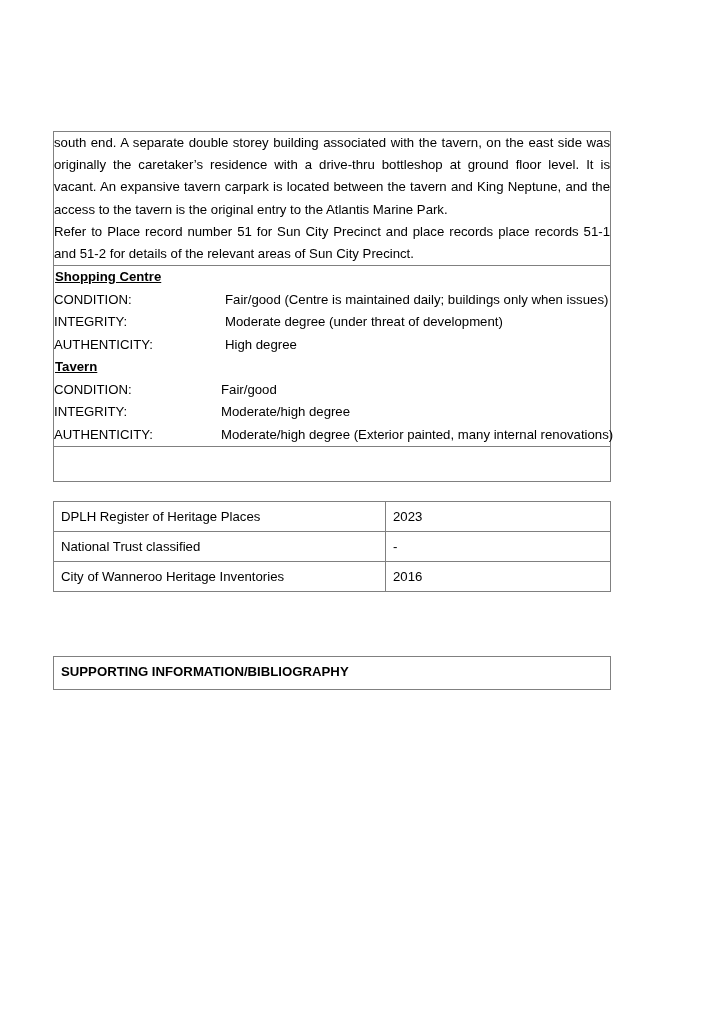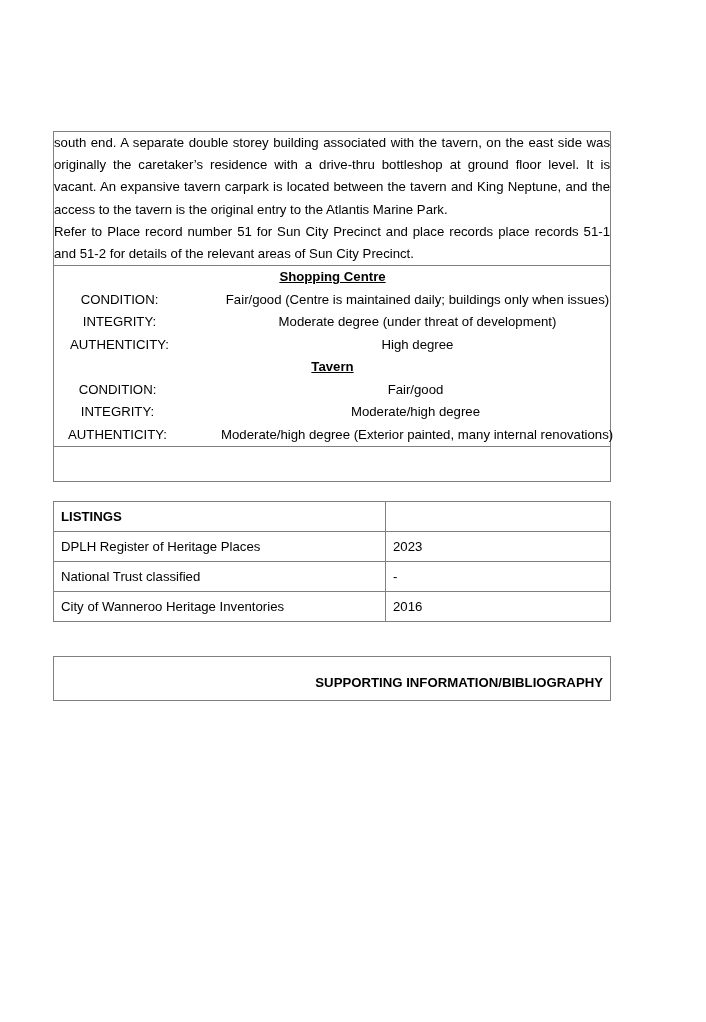--- a/index.html
+++ b/index.html
@@ -56,21 +56,20 @@
     text-align: justify;
     text-justify: inter-word;
     margin: 0;
   }
   .body-para + .body-para {
   }
 
   
   .cond-cell {
     padding: 5px 6px 6px 7px;
-    text-align: center;
   }
   .cond-heading {
     font-size: 13.2px;
     font-weight: bold;
     text-decoration: underline;
     line-height: 22.5px;
     margin: 0 0 0 1px;
   }
   .cond-row {
     display: flex;
@@ -114,22 +113,21 @@
 
   
   #table-support {
     left: 53px;
     top: 656px;
     width: 557px;
   }
   #table-support td {
     font-size: 13.2px;
     line-height: 22.5px;
-    padding: 15px 7px 5px 7px;
-    text-align: right;
+    padding: 4px 7px 5px 7px;
   }
   .support-head {
     font-weight: bold;
   }
   .support-line {
     margin: 0;
   }
 </style>
 </head>
 <body>
@@ -194,24 +192,20 @@
     </tbody>
   </table>
 
   <table class="doc-table" id="table-listings">
     <colgroup>
       <col class="col-label" style="width:332px">
       <col class="col-value" style="width:225px">
     </colgroup>
     <tbody>
       <tr>
-        <td class="listings-head">LISTINGS</td>
-        <td></td>
-      </tr>
-      <tr>
         <td>DPLH  Register of Heritage Places</td>
         <td>2023</td>
       </tr>
       <tr>
         <td>National Trust classified</td>
         <td>-</td>
       </tr>
       <tr>
         <td>City of Wanneroo Heritage Inventories</td>
         <td>2016</td>

